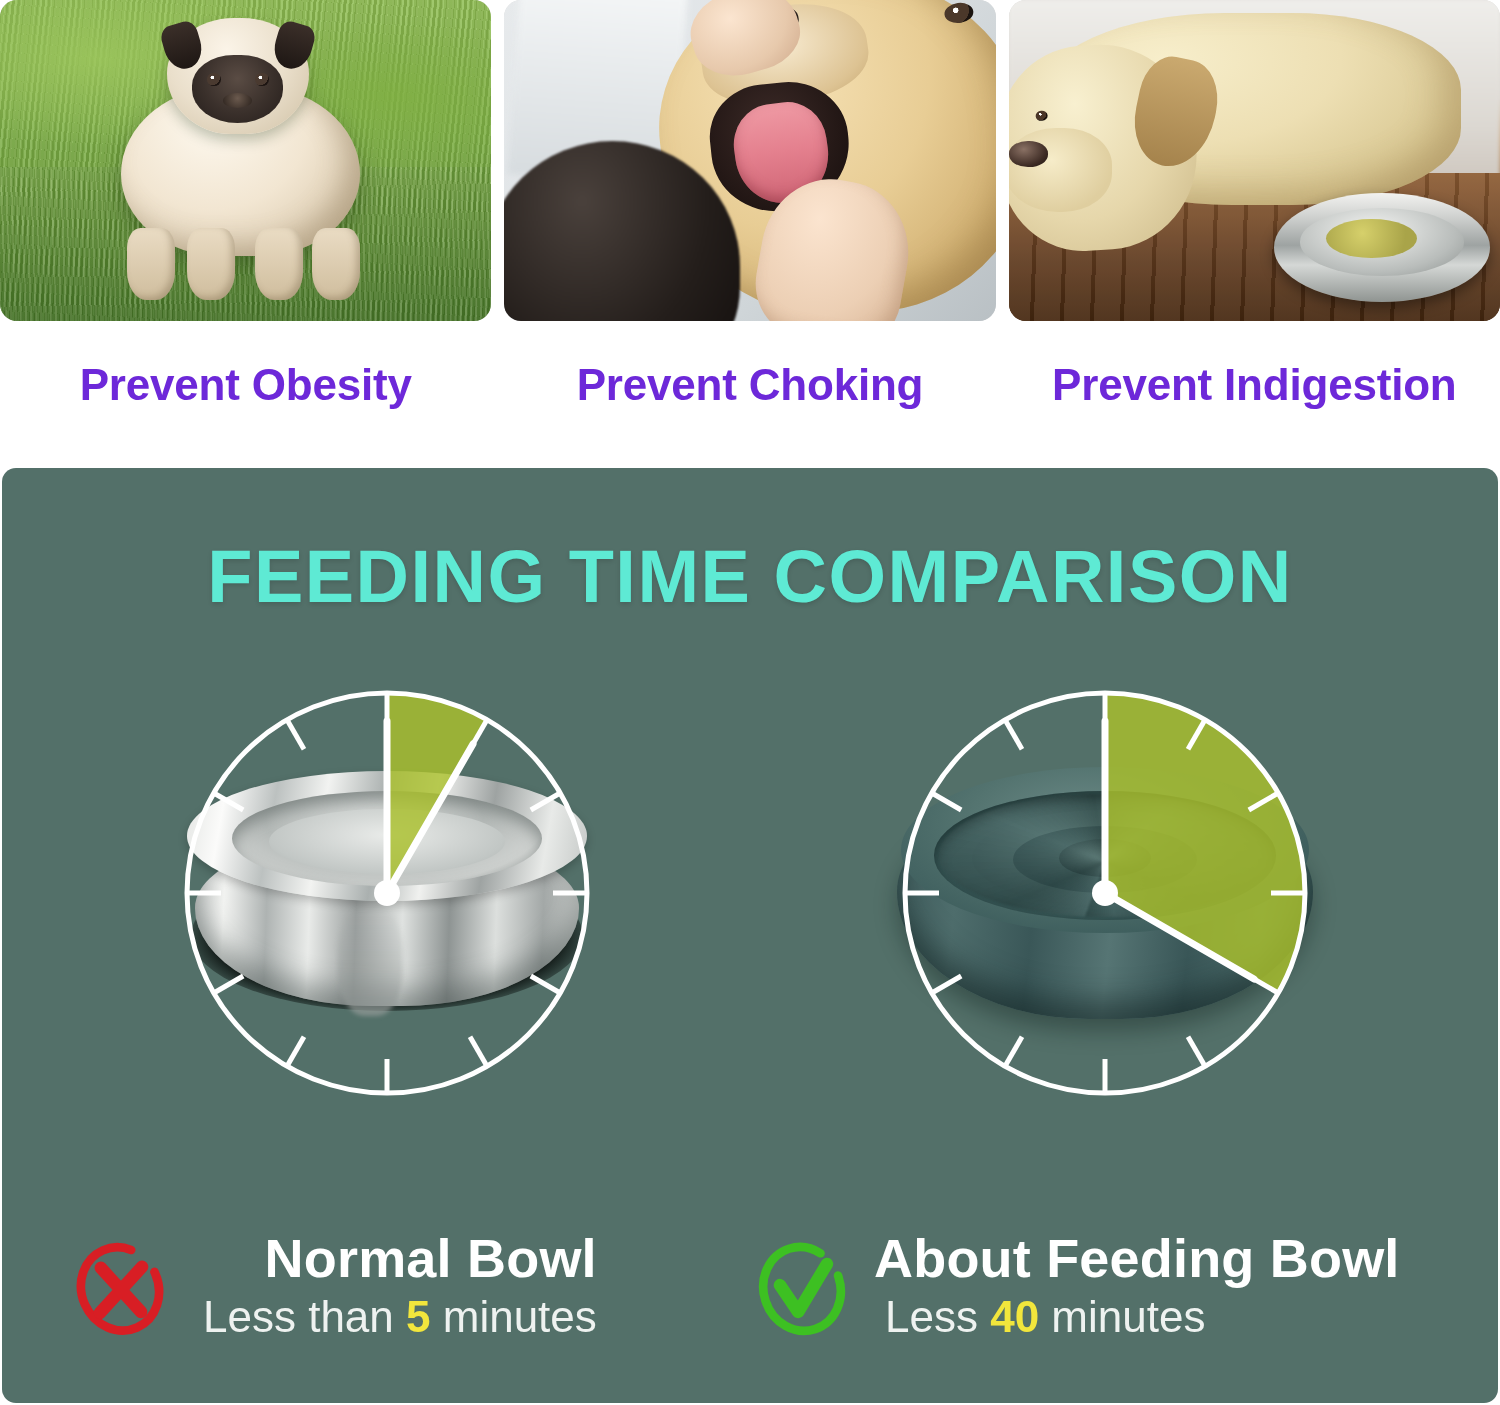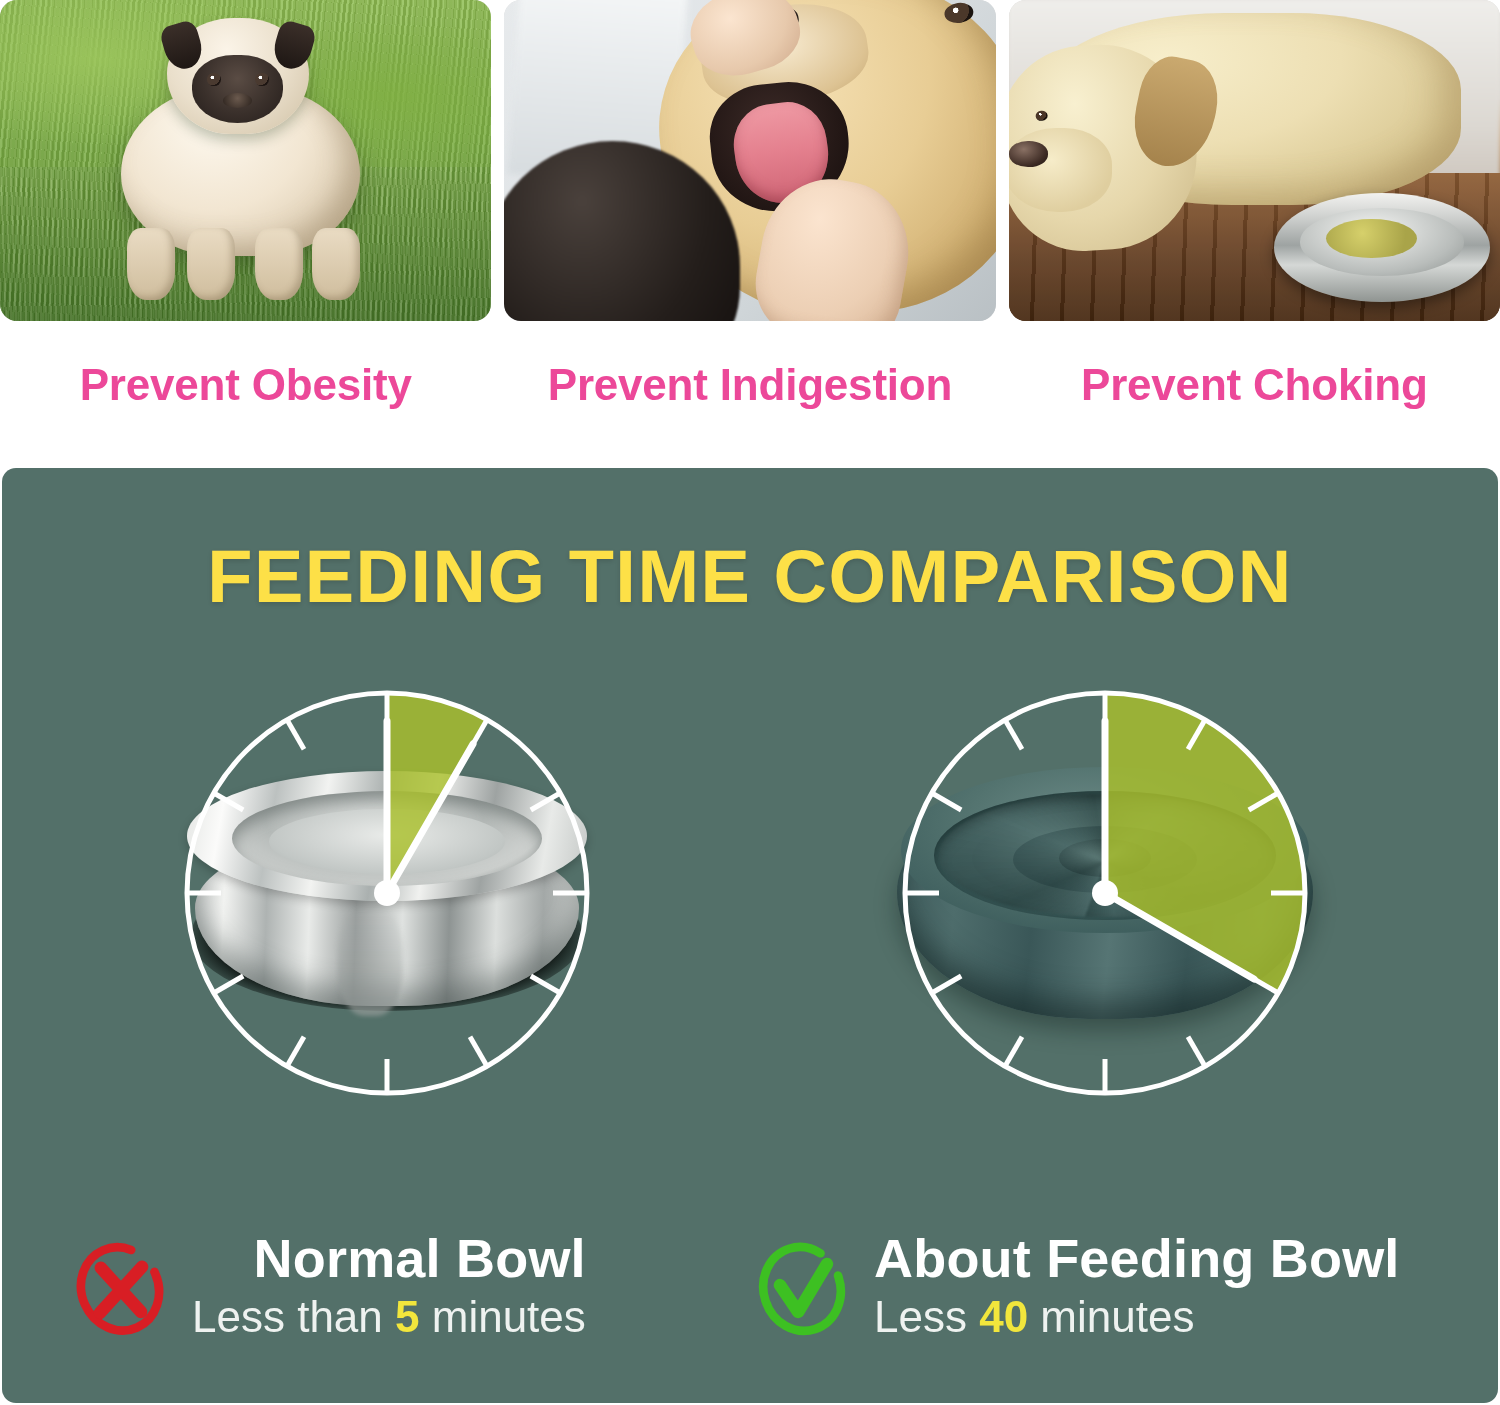--- a/index.html
+++ b/index.html
@@ -225,33 +225,33 @@
     background:radial-gradient(circle at 40% 36%, #d6d06b, #a9a449 72%);
   }
 
   
   #caption-row{
     position:absolute; left:0; top:330px; width:1500px; height:110px;
     display:flex; gap:13px;
   }
   .caption{
     flex:1 1 0; display:flex; align-items:center; justify-content:center;
-    font-size:44px; font-weight:700; color:#ec4899;
+    font-size:44px; font-weight:700; color:#6d28d9;
     letter-spacing:-.2px;
   }
 
   
   #panel{
     position:absolute; left:2px; top:468px; width:1496px; height:935px;
     background:#537069; border-radius:14px; overflow:hidden;
   }
   #panel-title{
     position:absolute; left:0; right:0; top:66px;
     text-align:center;
-    font-size:74px; font-weight:700; color:#fde047;
+    font-size:74px; font-weight:700; color:#5eead4;
     letter-spacing:1.5px;
     text-shadow:0 2px 5px rgba(0,0,0,.14);
   }
 
   
   .clock-wrap{ position:absolute; top:215px; width:420px; height:420px; }
   .clock-wrap.left{ left:175px; }
   .clock-wrap.right{ left:893px; }
   .clock-svg{ position:absolute; inset:0; width:100%; height:100%; }
 
@@ -353,21 +353,21 @@
   .result.left{ left:70px;text-align:right; }
   .result.right{ left:752px; }
   .badge-icon{ width:96px; height:104px; flex:0 0 auto; }
   .result-text{ display:flex; flex-direction:column; }
   .result-title{
     font-size:54px; font-weight:700; color:#ffffff; line-height:1.05;
     letter-spacing:.2px;
   }
   .result-sub{
     font-size:44px; font-weight:400; color:#eef2f0; line-height:1.18;
-    margin-top:4px; white-space:nowrap;
+    margin-top:4px; white-space:nowrap;margin-left:11px;
   }
   .hl{ color:#F2E63C; font-weight:700; }
 </style>
 </head>
 <body>
 
 <div id="page">
 
   <div id="photo-strip">
 
@@ -427,22 +427,22 @@
           <div class="sb-inner"></div>
           <div class="sb-food"></div>
         </div>
       </div>
     </div>
 
   </div>
 
   <div id="caption-row">
     <div class="caption">Prevent Obesity</div>
+    <div class="caption">Prevent Choking</div>
     <div class="caption">Prevent Indigestion</div>
-    <div class="caption">Prevent Choking</div>
   </div>
 
   <div id="panel">
 
     <div id="panel-title">FEEDING TIME COMPARISON</div>
 
     <div class="clock-wrap left">
 
       <div class="bowl-art">
         <div class="nb">

